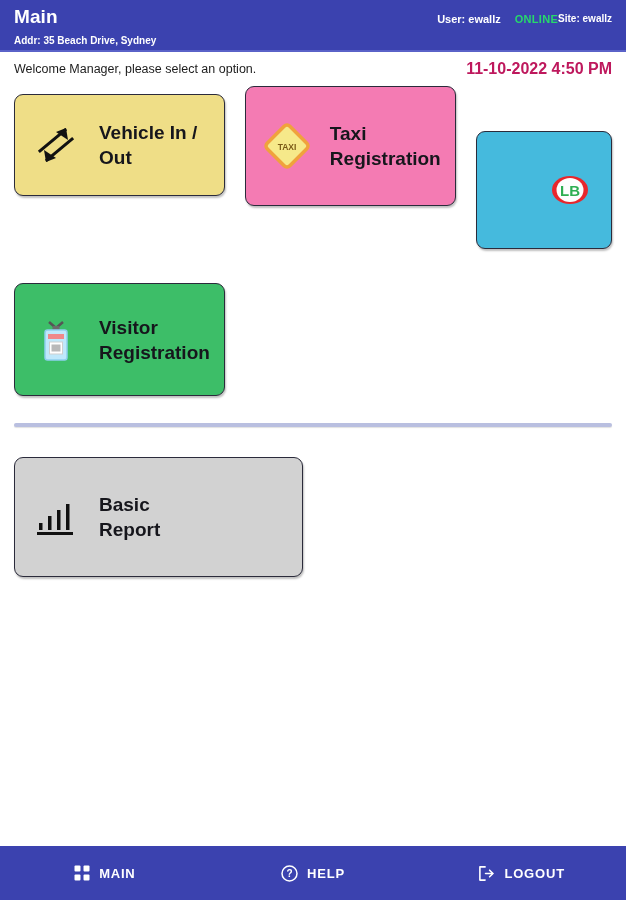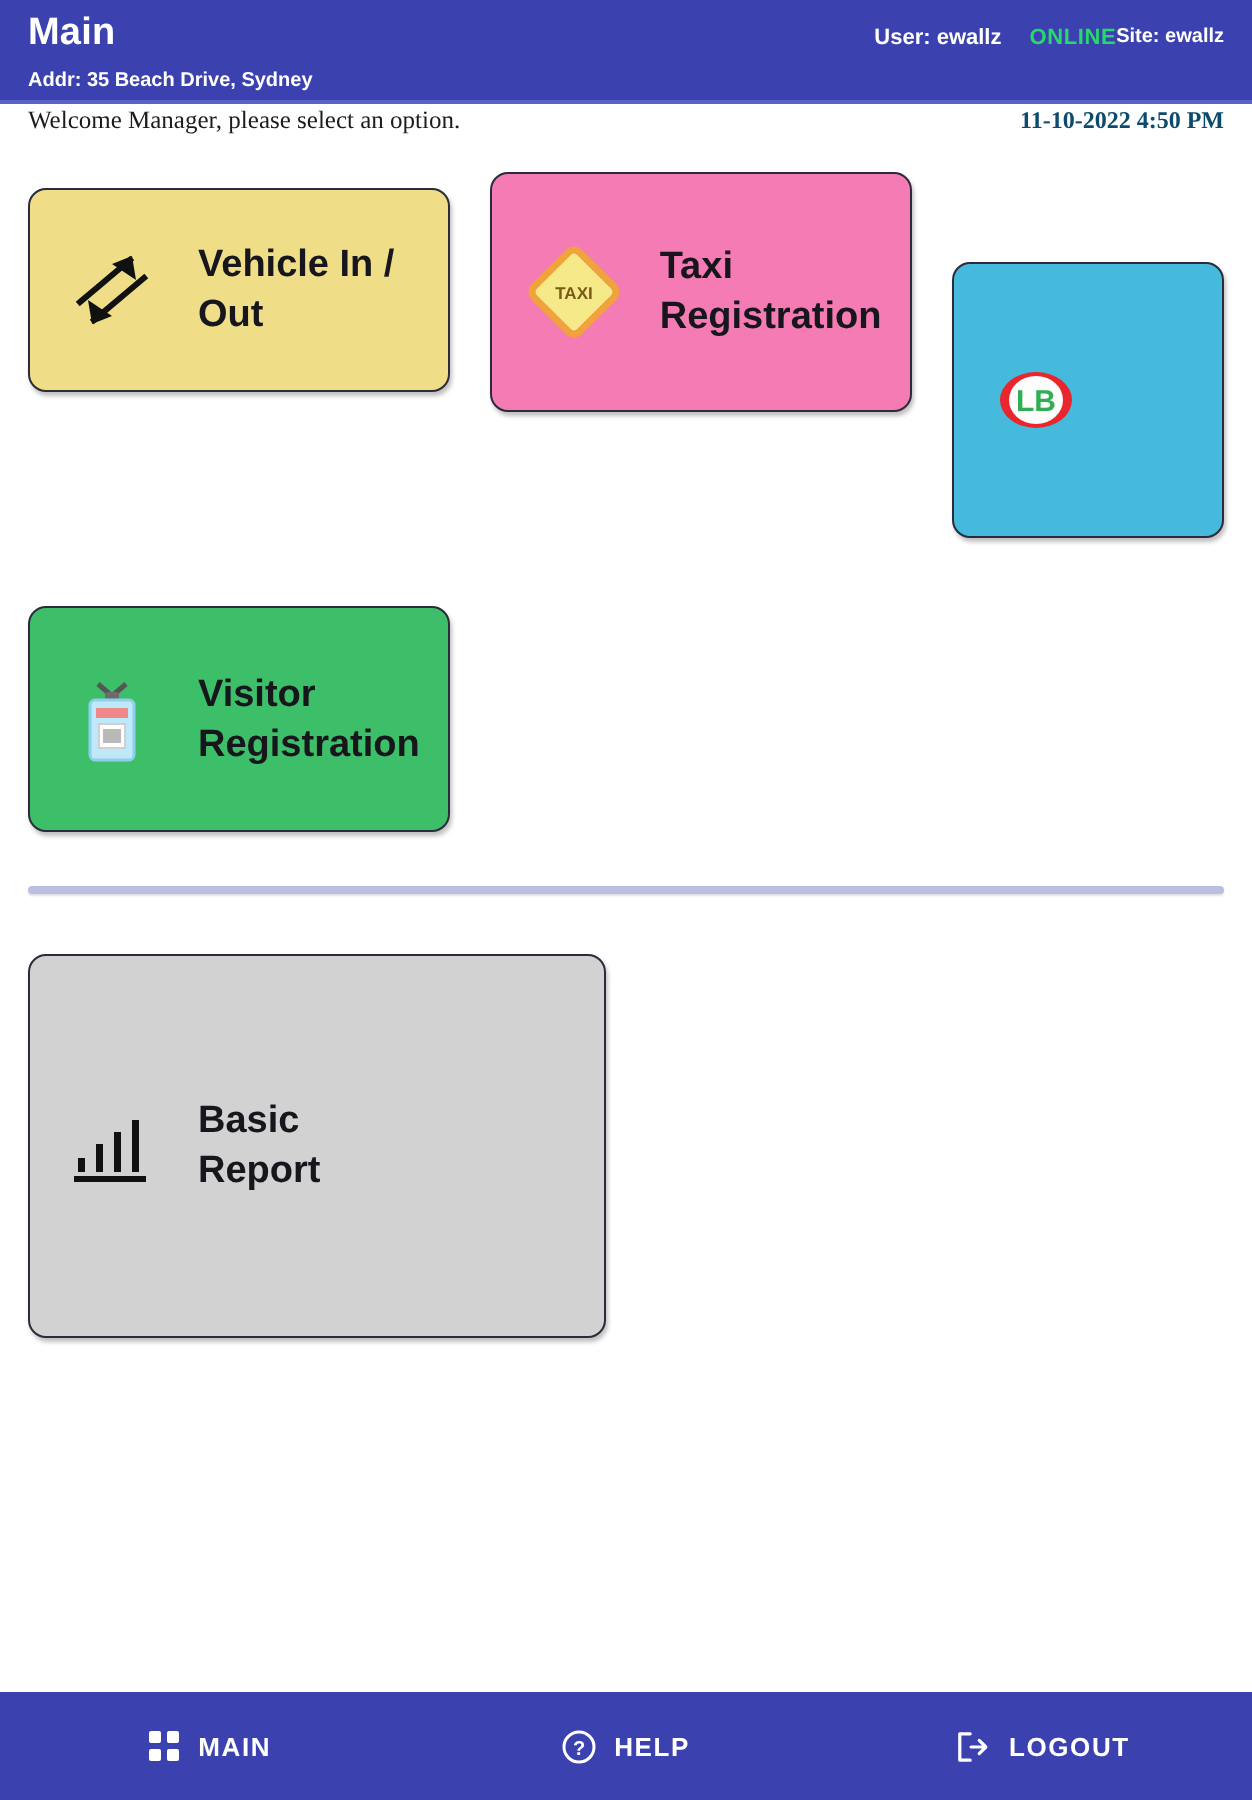--- a/index.html
+++ b/index.html
@@ -79,35 +79,35 @@
     font-size: 10px;
     font-weight: bold;
     line-height: 14px;
     margin-top: 3px;
   }
 
   
   .subbar {
     height: 34px;
     display: flex;
+    align-items: center;
     justify-content: space-between;
     padding: 0 14px;
     background: #ffffff;
-    font-family: Liberation Serif, serif;
   }
 
   .welcome-text {
     color: #1c1c1c;
     font-size: 12.5px;
     line-height: 16px;
   }
 
   .datetime-text {
-    color: #0c4a6e;
-    font-size: 12px;
+    color: #be185d;
+    font-size: 16px;
     font-weight: bold;
     line-height: 16px;
   }
 
   
   .tile-grid {
     padding: 0 14px;
     display: grid;
     grid-template-columns: 1fr 1fr 1fr;
     column-gap: 20px;
@@ -152,22 +152,23 @@
   }
 
   .tile-taxi {
     background: #f47bb3;
     height: 120px;
     margin-top: 0;
   }
 
   .tile-loading {
     background: #45badd;
-    height: 138px;
+    height: 118px;
     margin-top: 45px;
+    justify-content: flex-end;
   }
 
   .tile-visitor {
     background: #3dbe68;
     height: 113px;
     margin-top: 34px;
   }
 
   
   .divider-wrap {
@@ -183,21 +184,21 @@
   }
 
   
   .report-row {
     padding: 0 14px;
     margin-top: 30px;
   }
 
   .tile-report {
     background: #d2d2d2;
-    height: 192px;
+    height: 120px;
     width: calc(50% - 10px);
   }
 
   
   .bottom-nav {
     position: absolute;
     left: 0;
     bottom: 0;
     width: 626px;
     height: 54px;

